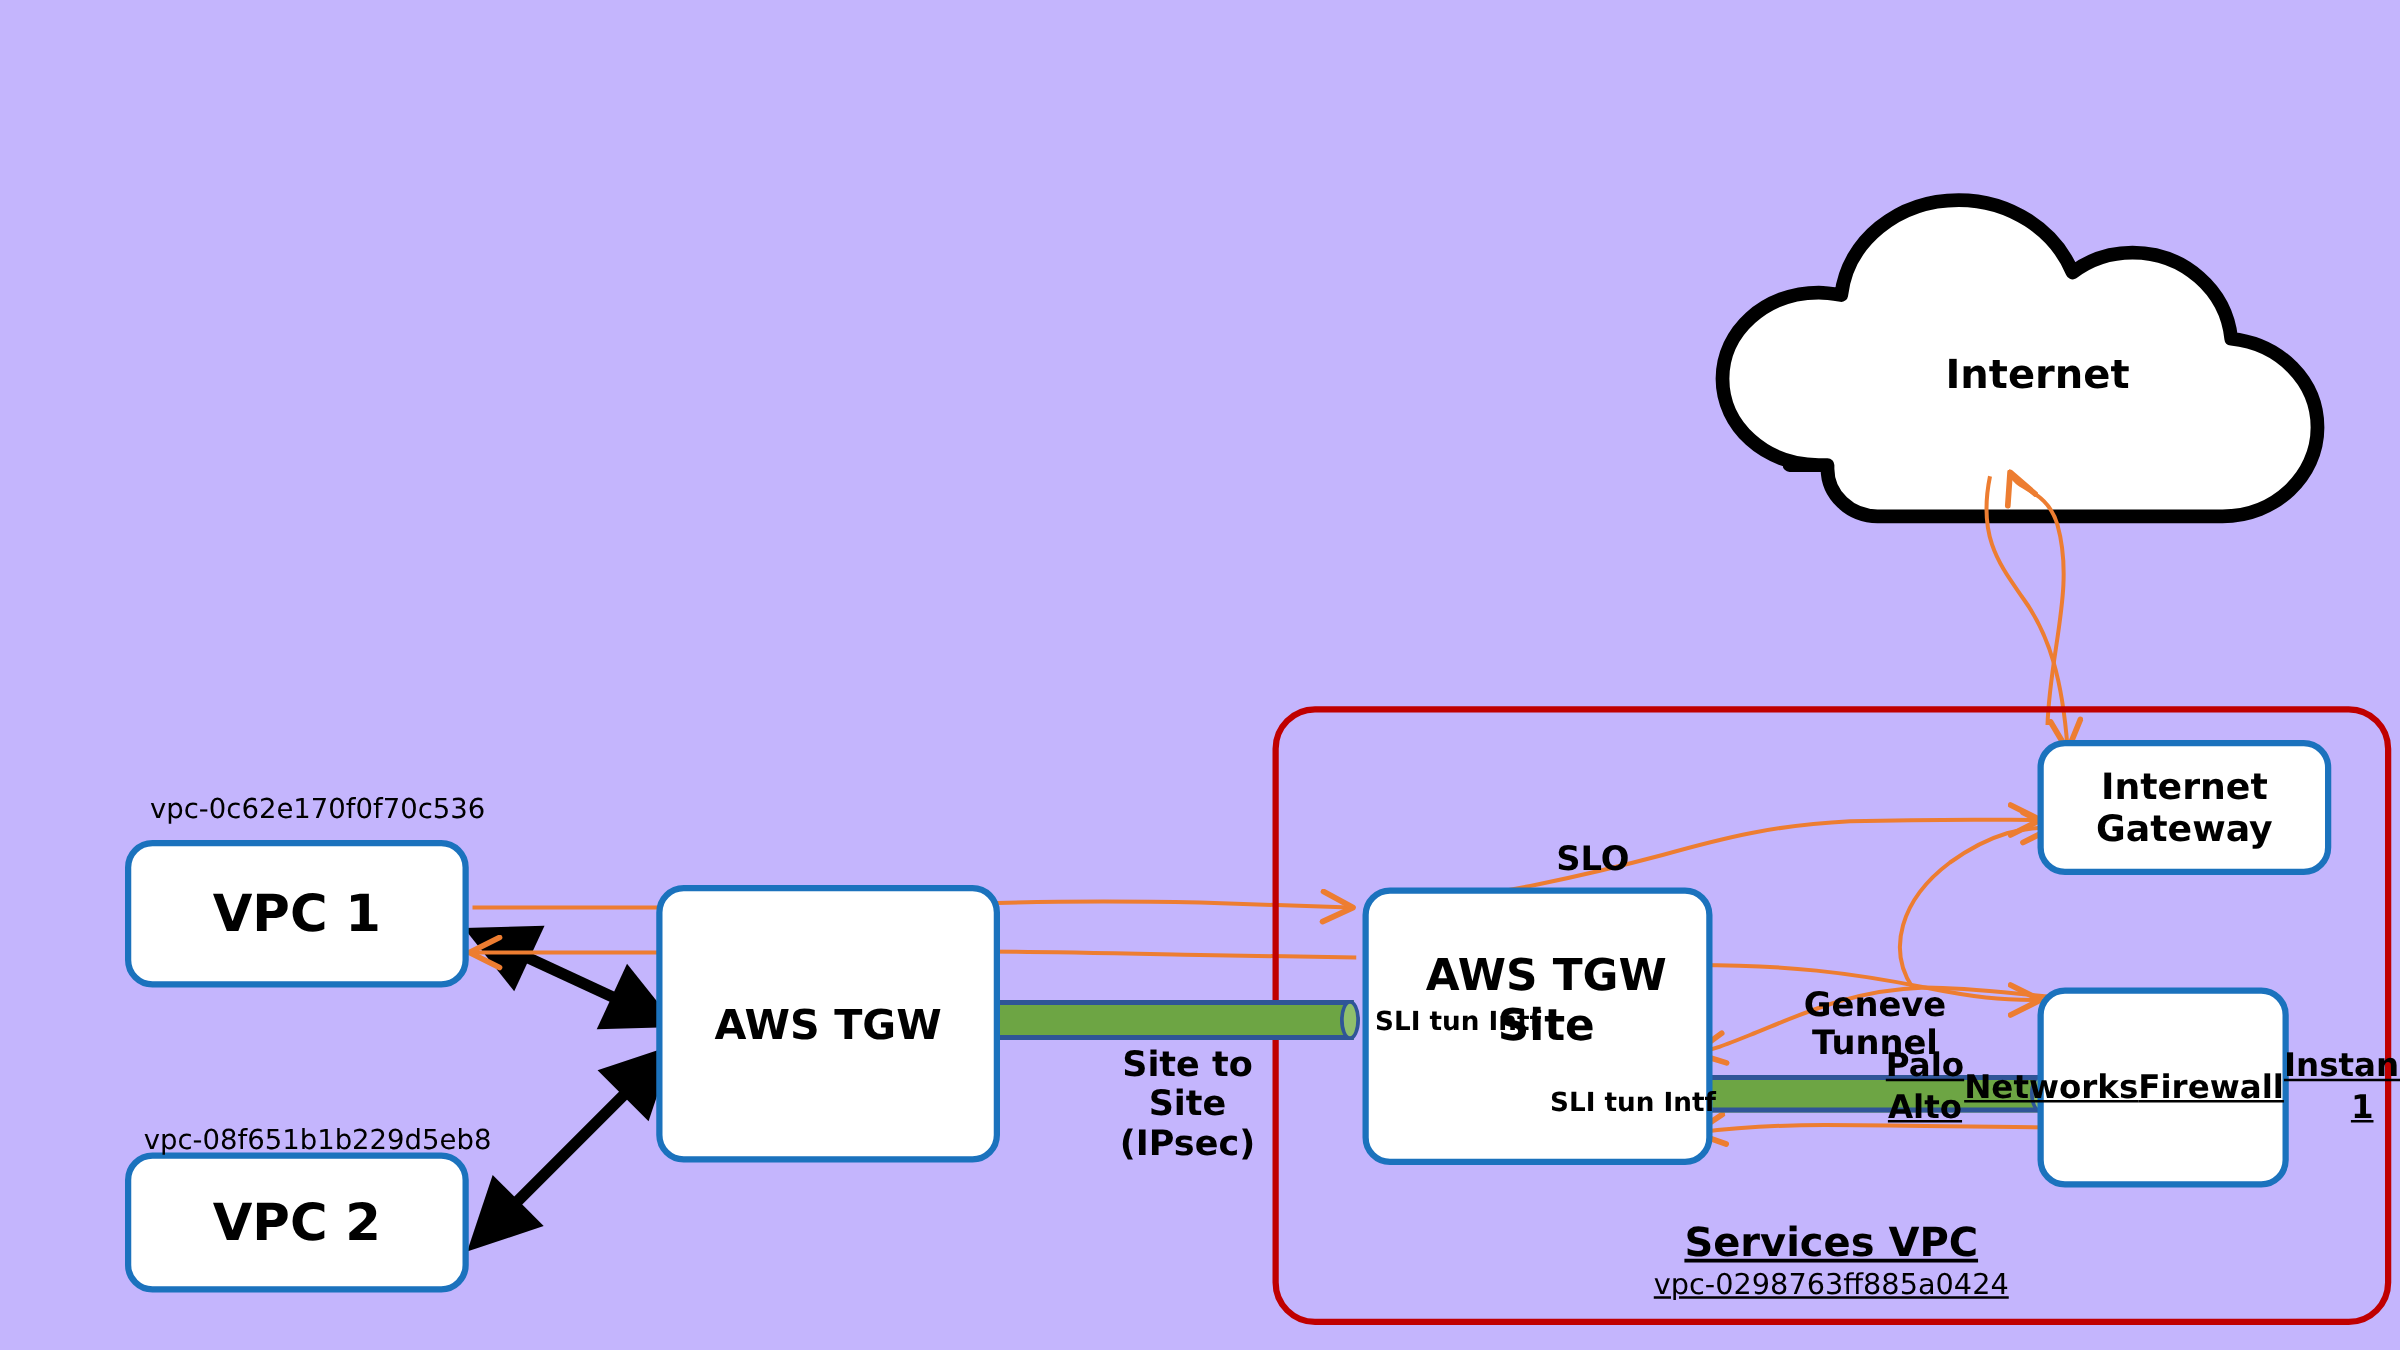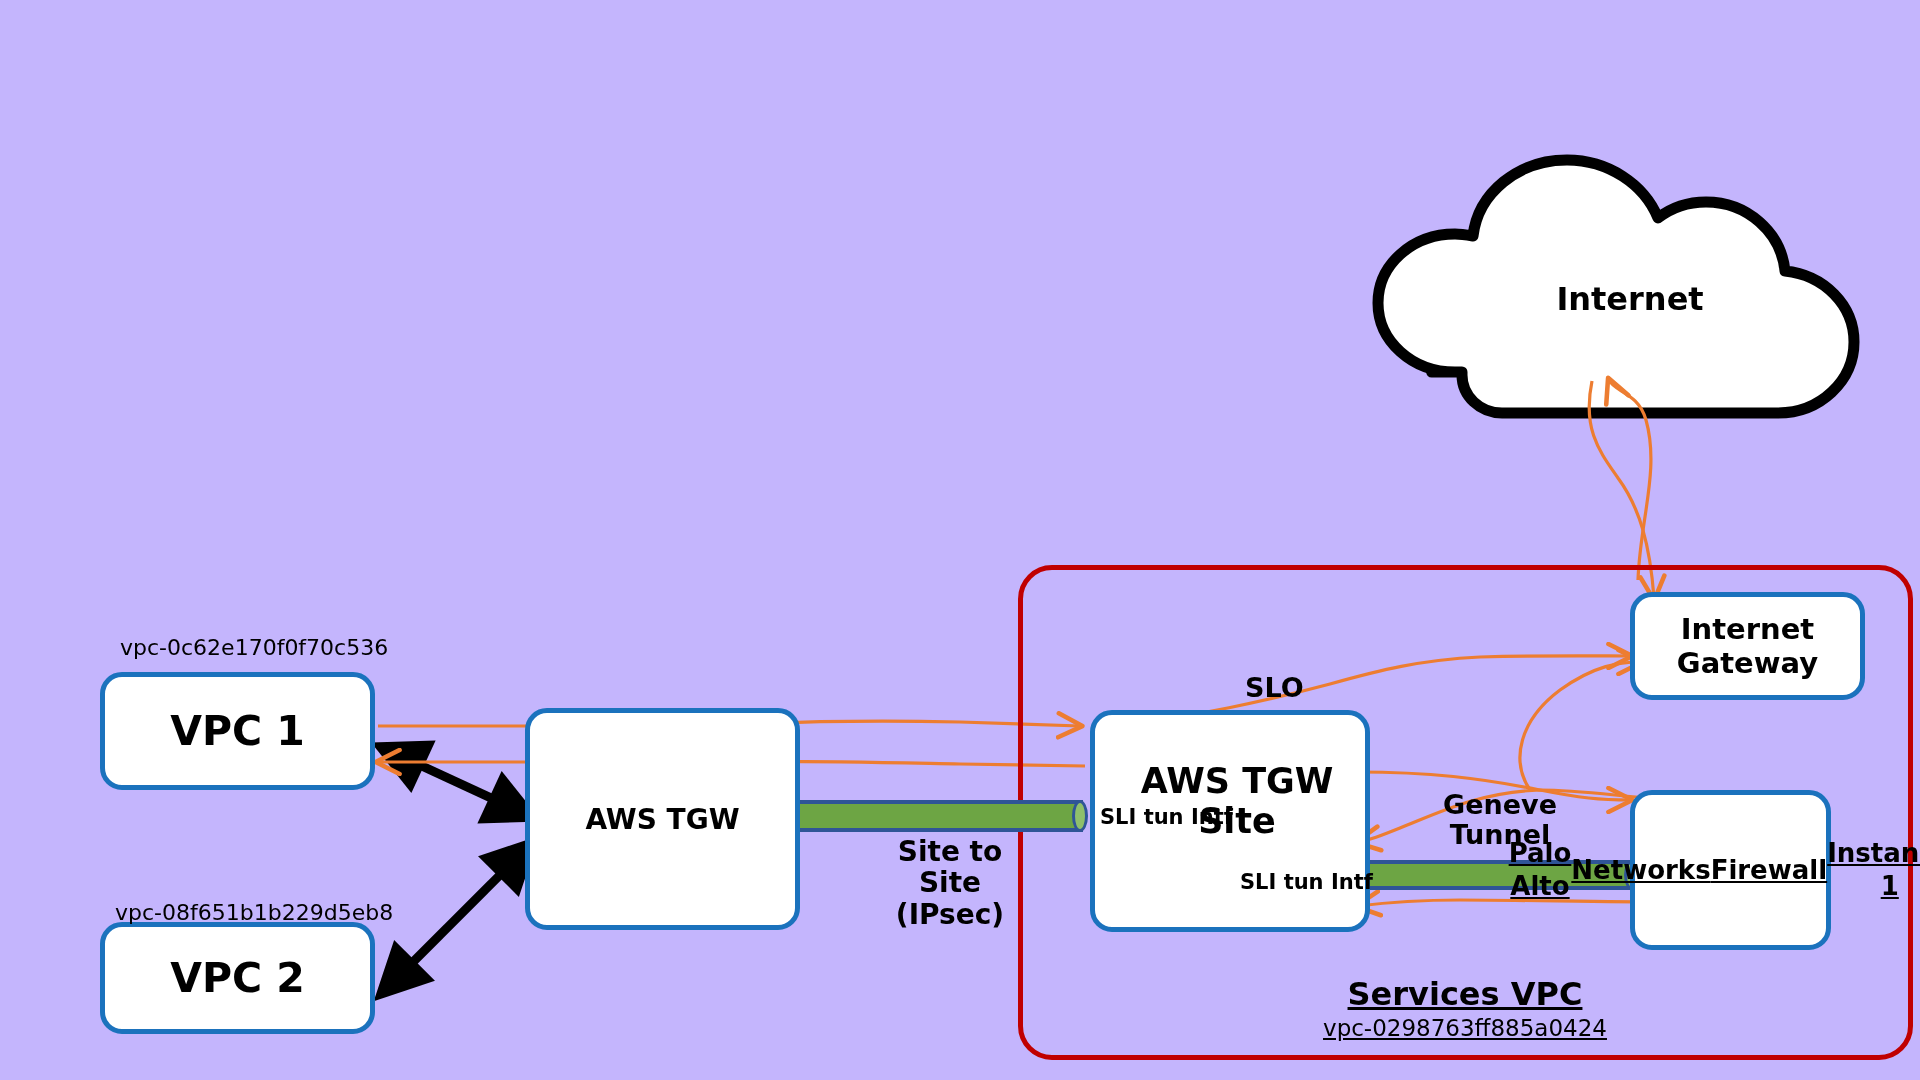--- a/index.html
+++ b/index.html
@@ -30,21 +30,21 @@
     justify-content: center;
     text-align: center;
     border: 5px solid #1B72BD;
     border-radius: 22px;
     background: #ffffff;
     color: #000000;
     font-weight: bold;
     z-index: 3;
   }
   .vpc-box { font-size: 41px; }
-  .tgw-box { font-size: 28px; }
+  .tgw-box { font-size: 33px; }
   .tgw-site-box {
     font-size: 35px;
     align-items: flex-start;
     justify-content: flex-start;
     padding: 46px 0 0 14px;
   }
   .igw-box { font-size: 29px; line-height: 1.18; }
   .fw-box { font-size: 26px; line-height: 1.26; }
   .caption {
     position: absolute;

